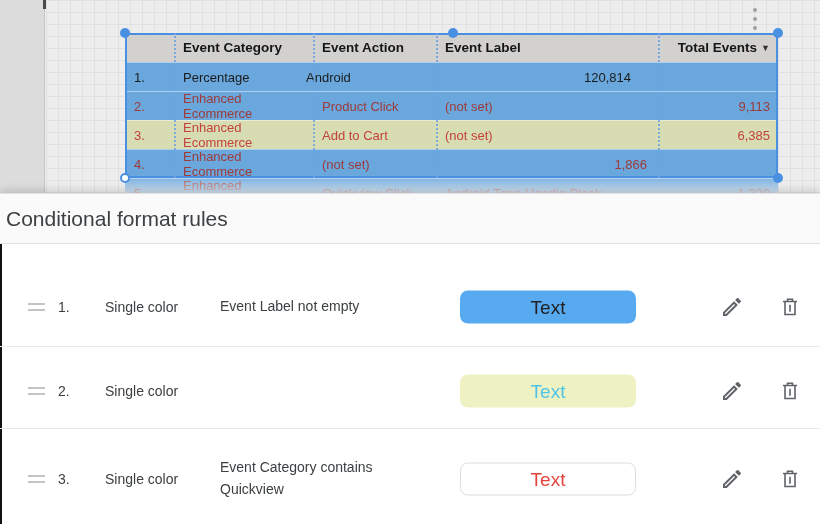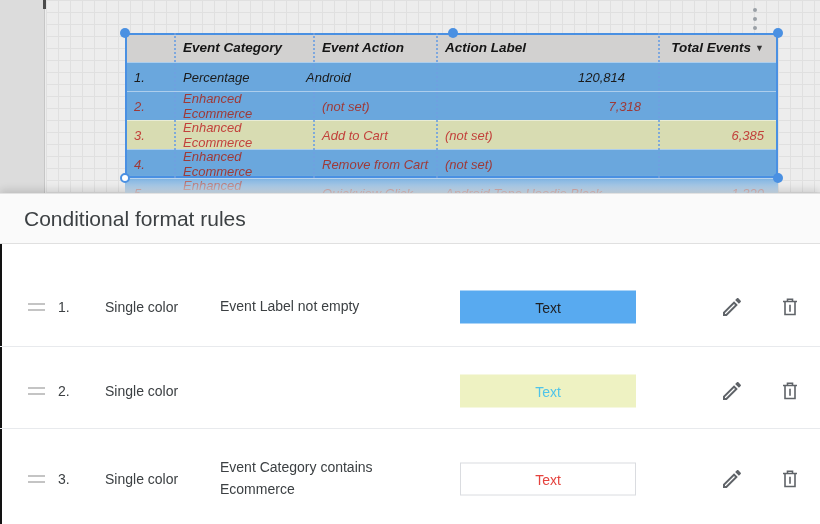--- a/index.html
+++ b/index.html
@@ -14,28 +14,28 @@
   .grid { position:absolute; left:46px; top:0; right:0; height:193px; background:#ededed;
     background-image:linear-gradient(#e0e0e0 1px, transparent 1px),
                      linear-gradient(90deg,#e0e0e0 1px, transparent 1px);
     background-size:12px 12px; }
   .kebab { position:absolute; left:749px; top:8px; width:12px; height:22px;
     display:flex; flex-direction:column; align-items:center; justify-content:space-between; cursor:pointer; }
   .kebab i { width:4px; height:4px; border-radius:50%; background:#9aa0a6; }
 
   
   .table-wrap { position:absolute; left:125px; top:33px; width:653px; height:160px;
-    overflow:hidden; font-size:13px;font-style:italic; }
+    overflow:hidden; font-size:13px; }
   .trow { display:flex; width:653px; height:29px; align-items:center; }
   .thead { background:#d2d1d0; font-weight:bold; color:#151515; font-size:13.5px; }
   .c0 { width:49px;  padding-left:9px; }
   .c1 { width:139px; padding-left:9px; }
   .c2 { width:123px; padding-left:9px; }
   .c3 { width:222px; padding-left:9px; }
-  .c4 { width:120px; padding-right:14px; text-align:right; }
+  .c4 { width:120px; padding-right:8px; text-align:right; }
   .row-blue   { background:#6aa7dd; border-top:1px solid rgba(255,255,255,0.45); }
   .row-yellow { background:#d8dcb2; border-top:1px solid rgba(255,255,255,0.45); }
   .txt-black { color:#1b1b1b; }
   .txt-red   { color:#9e3a38; }
   .txt-red-y { color:#c2423c; }
   .sort-arrow { display:inline-block; font-size:9px; color:#333; transform:translateY(-1px); margin-left:4px; }
 
   
   .sel-rect { position:absolute; left:125px; top:33px; width:653px; height:145px;
     border:2px solid #4a90e2; pointer-events:none; }
@@ -45,42 +45,42 @@
     background:#4a90e2; transform:translate(-50%,-50%); cursor:pointer; }
   .handle.hollow { background:#fff; border:2px solid #4a90e2; }
   .table-fade { position:absolute; left:125px; top:175px; width:653px; height:18px;
     background:linear-gradient(to bottom, rgba(237,237,237,0), rgba(244,244,244,0.75)); pointer-events:none; }
 
   
   .panel { position:absolute; left:0; top:193px; width:820px; height:331px;
     background:#fff; border-top:1px solid #e2e2e2;
     box-shadow:0 -3px 8px rgba(0,0,0,0.14); }
   .panel-header { height:50px; background:#fafafa; display:flex; align-items:center;
-    padding-left:24px; border-bottom:1px solid #e0e0e0; }
+    padding-left:6px; border-bottom:1px solid #e0e0e0; }
   .panel-title { font-size:21px; color:#3c4043; }
   .black-edge { position:absolute; left:0; top:50px; width:2px; height:281px; background:#121212; }
 
   .rule-row { position:absolute; left:0; width:820px; color:#3c4043; font-size:14px; }
   .rule-row .inner { position:relative; width:100%; height:100%; }
   .rr1 { top:50px;  height:102px; }
   .rr2 { top:152px; height:82px;  border-top:1px solid #e8eaed; }
   .rr3 { top:234px; height:97px;  border-top:1px solid #e8eaed; }
   .rr1 .inner > * { top:63px; }
   .rr2 .inner > * { top:44px; }
   .rr3 .inner > * { top:50px; }
   .rule-item { position:absolute; transform:translateY(-50%); }
 
   .drag-handle { left:28px; width:17px; height:8px; display:flex; flex-direction:column;
     justify-content:space-between; cursor:grab; }
   .drag-handle i { display:block; height:2px; background:#c4c4c4; }
   .rule-index { left:58px; }
   .rule-type  { left:105px; }
   .rule-desc  { left:220px; width:216px; line-height:1.55; }
-  .swatch { left:460px; width:176px; height:33px; border-radius:0;
-    display:flex; align-items:center; justify-content:center; cursor:pointer; font-size:14px; }
+  .swatch { left:460px; width:176px; height:33px; border-radius:8px;
+    display:flex; align-items:center; justify-content:center; cursor:pointer; font-size:19px; }
   .swatch-1 { background:#58aaf0; color:#202124; }
   .swatch-2 { background:#eef2c2; color:#4fc4e9; }
   .swatch-3 { background:#ffffff; color:#e5433e; border:1px solid #dadce0; }
   .icon-btn { width:24px; height:24px; cursor:pointer; }
   .pencil-btn { left:720px; }
   .trash-btn  { left:778px; }
 </style>
 </head>
 <body>
 
@@ -93,51 +93,52 @@
       <i></i>
       <i></i>
       <i></i>
     </div>
 
   <div class="table-wrap">
     <div class="trow thead">
       <div class="c0"></div>
       <div class="c1">Event Category</div>
       <div class="c2">Event Action</div>
-      <div class="c3">Action Label</div>
+      <div class="c3">Event Label</div>
       <div class="c4"><span>Total Events</span><span class="sort-arrow">▼</span></div>
     </div>
 
     <div class="trow row-blue txt-black">
       <div class="c0">1.</div>
       <div class="c2">Percentage</div>
       <div class="c3">Android</div>
       <div class="c4">120,814</div>
     </div>
 
     <div class="trow row-blue txt-red">
       <div class="c0">2.</div>
       <div class="c1">Enhanced Ecommerce</div>
+      <div class="c2">Product Click</div>
       <div class="c3">(not set)</div>
-      <div class="c4">7,318</div>
+      <div class="c4">9,113</div>
     </div>
 
     <div class="trow row-yellow txt-red-y">
       <div class="c0">3.</div>
       <div class="c1">Enhanced Ecommerce</div>
       <div class="c2">Add to Cart</div>
       <div class="c3">(not set)</div>
       <div class="c4">6,385</div>
     </div>
 
     <div class="trow row-blue txt-red">
       <div class="c0">4.</div>
       <div class="c1">Enhanced Ecommerce</div>
-      <div class="c2">Remove from Cart</div>
       <div class="c3">(not set)</div>
+      <div class="c4">1,866</div>
     </div>
 
     <div class="trow row-blue txt-red">
       <div class="c0">5.</div>
       <div class="c1">Enhanced Ecommerce</div>
       <div class="c2">Quickview Click</div>
       <div class="c3">Android Tone Hoodie Black</div>
       <div class="c4">1,320</div>
     </div>
   </div>
@@ -208,21 +209,21 @@
     </div>
 
   <div class="rule-row rr3">
       <div class="inner">
     <div class="rule-item drag-handle">
           <i></i>
           <i></i>
         </div>
     <div class="rule-item rule-index">3.</div>
     <div class="rule-item rule-type">Single color</div>
-    <div class="rule-item rule-desc">Event Category contains Ecommerce</div>
+    <div class="rule-item rule-desc">Event Category contains Quickview</div>
     <div class="rule-item swatch swatch-3">Text</div>
     <div class="rule-item icon-btn pencil-btn">
       <svg width="24" height="24" viewBox="0 0 24 24">
             <path fill="#5f6368" d="M14.06 9.02l.92.92L5.92 19H5v-.92l9.06-9.06M17.66 3c-.25 0-.51.1-.7.29l-1.83 1.83 3.75 3.75 1.83-1.83c.39-.39.39-1.02 0-1.41l-2.34-2.34c-.2-.2-.45-.29-.71-.29zm-3.6 3.19L3 17.25V21h3.75L17.81 9.94l-3.75-3.75z"></path>
           </svg>
     </div>
     <div class="rule-item icon-btn trash-btn">
       <svg width="24" height="24" viewBox="0 0 24 24">
             <path fill="none" stroke="#5f6368" stroke-width="1.6" d="M5 6.5h14 M9.5 6.5V4.2h5v2.3 M7 6.5v13h10v-13 M12 9.8v7"></path>
           </svg>

